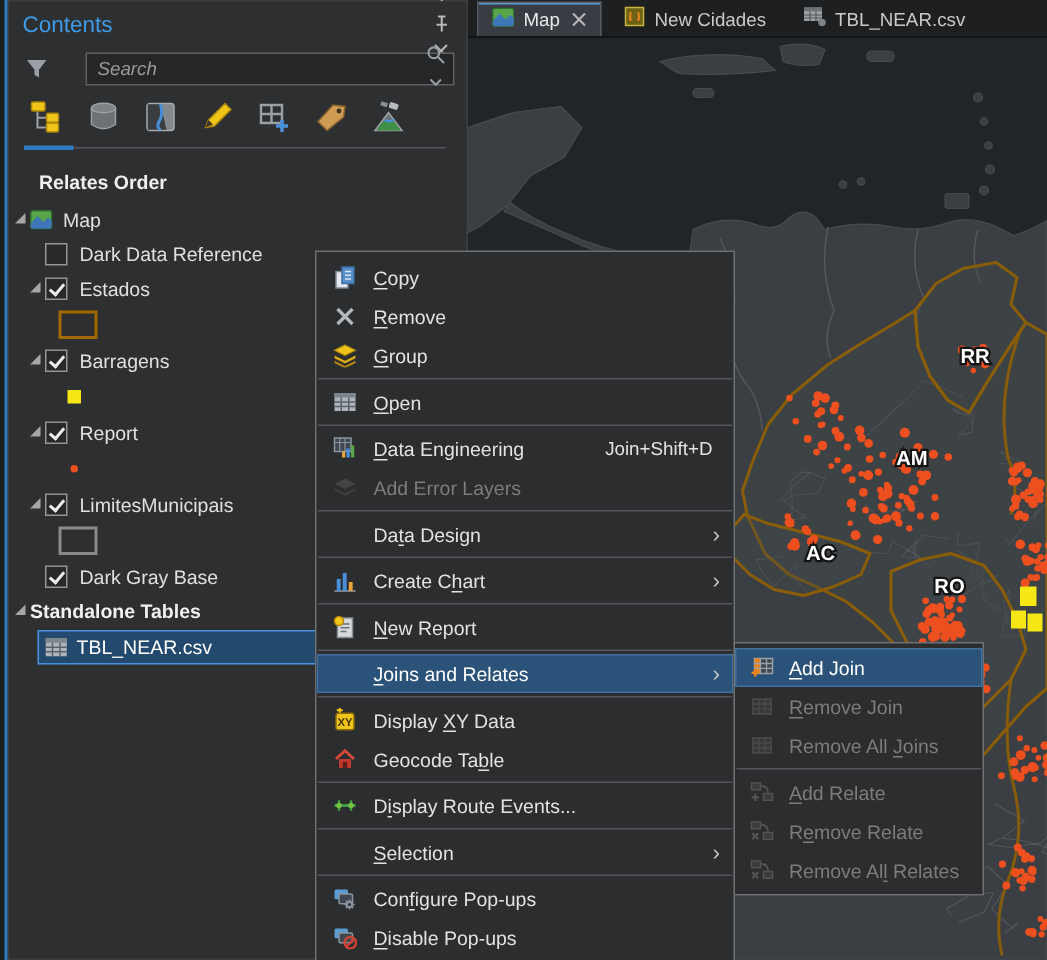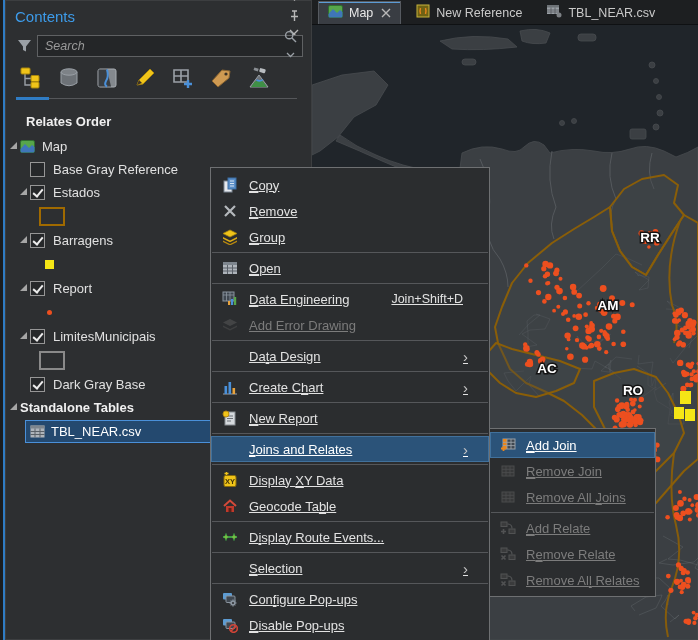--- a/index.html
+++ b/index.html
@@ -5,21 +5,21 @@
   html,body{margin:0;padding:0;background:#17191b;}
   #screen{position:relative;width:698px;height:640px;overflow:hidden;background:#1b1d1f;
           font-family:"Liberation Sans",sans-serif;-webkit-font-smoothing:antialiased;}
   
   #accent-line{position:absolute;left:3px;top:0;width:2px;height:640px;background:#2f7cc4;z-index:11;}
   #contents-pane{position:absolute;left:5px;top:0;width:307px;height:640px;background:#2d2f31;
                  border:1px solid #3c3e40;box-sizing:border-box;z-index:10;}
   #pane-header{height:30px;display:flex;align-items:center;padding:0 8px 0 9px;}
   #pane-title{color:#3d9be9;font-size:15px;flex:1;}
   .hicon{display:flex;align-items:center;justify-content:center;width:18px;height:18px;margin-left:6px;cursor:default;}
-  #search-row{display:flex;align-items:center;margin:3px 8px 0 8px;height:23px;}
+  #search-row{display:flex;align-items:center;margin:3px 8px 0 8px;height:23px;gap:20px;}
   #filter-btn{width:20px;display:flex;justify-content:center;margin-right:3px;}
   #search-box{flex:1;display:flex;align-items:center;background:#242628;border:1px solid #5f6163;height:22px;box-sizing:border-box;padding:0 5px;}
   #search-input{flex:1;background:transparent;border:none;outline:none;color:#c8c8c8;font-size:12.5px;font-style:italic;
                 font-family:"Liberation Sans",sans-serif;min-width:0;}
   #search-input::placeholder{color:#9a9a9a;font-style:italic;}
   #toolbar{display:flex;gap:8px;padding:8px 0 5px 10px;}
   .tbtn{width:30px;height:26px;display:flex;align-items:center;justify-content:center;}
   #toolbar-rule{position:relative;height:3px;margin:1px 14px 0 10px;}
   #toolbar-rule .gray{position:absolute;left:0;right:0;bottom:1px;height:1px;background:#55575a;}
   #toolbar-rule .blue{position:absolute;left:0;width:33px;bottom:0;height:3px;background:#2f7cc4;}
@@ -45,21 +45,21 @@
   #tabbar{position:absolute;left:312px;top:0;width:386px;height:25px;background:#1d1f21;display:flex;
           align-items:flex-end;z-index:2;border-bottom:1px solid #0f1113;box-sizing:border-box;}
   .vtab{display:flex;align-items:center;height:23px;padding:0 9px;margin-left:6px;color:#c9c9c9;font-size:12.5px;gap:6px;box-sizing:border-box;}
   .vtab.active{background:#393d43;border:1px solid #565a60;border-bottom:none;box-shadow:inset 0 1px 0 #5b9bd5;color:#e8e8e8;}
   .vtab .closex{margin-left:2px;display:flex;align-items:center;}
   #map-wrap{position:absolute;left:312px;top:25px;width:386px;height:615px;z-index:1;background:#20252a;}
   
   .menu{background:#2b2d2f;border:1px solid #6e7072;box-sizing:border-box;}
   #context-menu{position:absolute;left:210px;top:167px;width:280px;height:500px;z-index:20;padding-top:4px;}
   #join-submenu{position:absolute;left:489px;top:428px;width:167px;z-index:21;padding:3px 0;}
-  .mitem{display:flex;align-items:center;height:26px;font-size:13px;color:#e2e2e2;padding-right:16px;text-decoration:underline;}
+  .mitem{display:flex;align-items:center;height:26px;font-size:13px;color:#e2e2e2;padding-right:4px;}
   #join-submenu .mitem{height:26px;align-items:center;}
   .micon{width:22px;margin:0 8px 0 8px;display:flex;justify-content:center;flex:none;}
   #join-submenu .micon{margin:0 7px 0 7px;}
   .mlabel{flex:1;white-space:nowrap;}
   .mlabel u{text-decoration:underline;text-underline-offset:2px;}
   .mshortcut{margin-right:10px;font-size:12.5px;color:#e2e2e2;}
   .marrow{color:#c6c6c6;font-size:15px;margin-right:5px;line-height:1;}
   .mitem.disabled{color:#7c7c7c;}
   .mitem.disabled .micon{opacity:.45;filter:grayscale(1);}
   .mitem.hl{background:#2b5379;box-shadow:inset 0 0 0 1px #41719c;color:#ffffff;}
@@ -179,21 +179,21 @@
               <rect x="0.5" y="0.5" width="14" height="12" rx="1.5" fill="#57a64a" stroke="#2f6e2f"></rect>
               <path d="M0.5 9 L5 4 L9 8 L12 5 L14.5 7 V11 Q14.5 12.5 13 12.5 H2 Q0.5 12.5 0.5 11 Z" fill="#3f76b8"></path>
             </svg>
           </span>
           <span class="tlabel">Map</span>
         </div>
         <div class="trow">
           <span class="sp" style="width:14px"></span>
           <span class="sp" style="width:10px"></span>
           <span class="cb"></span>
-          <span class="tlabel">Base Gray Reference</span>
+          <span class="tlabel">Dark Data Reference</span>
         </div>
         <div class="trow">
           <span class="sp" style="width:14px"></span>
           <span class="exp"></span>
           <span class="cb checked"></span>
           <span class="tlabel">Estados</span>
         </div>
         <div class="symrow">
           <span class="sym-rect-orange"></span>
         </div>
@@ -261,21 +261,21 @@
           <svg width="10" height="10" viewBox="0 0 10 10">
             <path d="M1 1 L9 9 M9 1 L1 9" stroke="#b8b8b8" stroke-width="1.4"></path>
           </svg>
         </span>
       </div>
       <div class="vtab">
         <span class=""><svg width="14" height="14" viewBox="0 0 14 14">
             <rect x="1" y="1" width="12" height="12" fill="#6e6214" stroke="#c8b43c"></rect>
             <path d="M4.5 4 Q3.5 7 4.5 10 M9.5 4 Q10.5 7 9.5 10" stroke="#e8861d" stroke-width="1.4" fill="none"></path>
           </svg></span>
-        <span>New Reference</span>
+        <span>New Cidades</span>
       </div>
       <div class="vtab">
         <span class=""><svg width="16" height="14" viewBox="0 0 16 14">
             <rect x="1" y="1" width="12" height="9" fill="#9aa0a6"></rect>
             <rect x="1" y="1" width="12" height="2.5" fill="#6d7277"></rect>
             <path d="M5 3.5 V10 M9 3.5 V10 M1 6 H13 M1 8 H13" stroke="#55595d" stroke-width="0.8"></path>
             <circle cx="13" cy="11" r="2.5" fill="#7d8185"></circle>
           </svg></span>
         <span>TBL_NEAR.csv</span>
       </div>
@@ -669,21 +669,21 @@
         <span class="mlabel"><u>D</u>ata Engineering</span>
         <span class="mshortcut">Join+Shift+D</span>
       </div>
       <div class="mitem disabled">
         <span class="micon">
           <svg width="16" height="16" viewBox="0 0 16 16">
             <path d="M8 2 L15 5.5 8 9 1 5.5 Z" fill="#5d6166"></path>
             <path d="M1 8.5 L8 12 15 8.5 15 10 8 13.5 1 10 Z" fill="#53575b"></path>
           </svg>
         </span>
-        <span class="mlabel">Add Error Drawing</span>
+        <span class="mlabel">Add Error Layers</span>
       </div>
       <div class="msep"></div>
       <div class="mitem">
         <span class="micon"></span>
         <span class="mlabel">Da<u>t</u>a Design</span>
         <span class="marrow">›</span>
       </div>
       <div class="msep"></div>
       <div class="mitem">
         <span class="micon">

